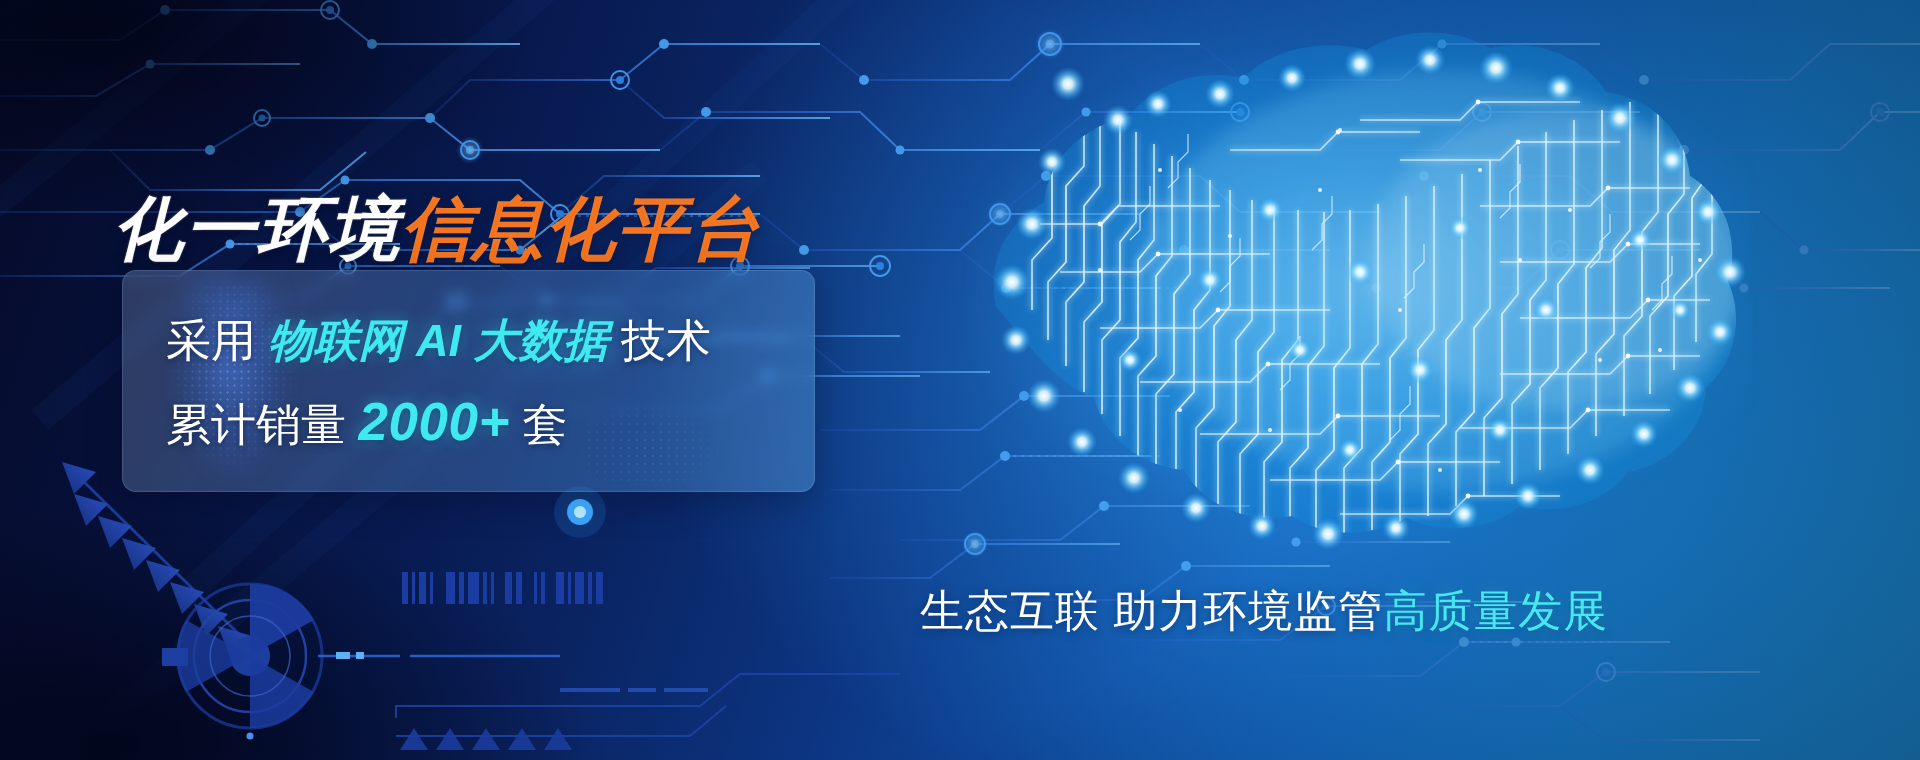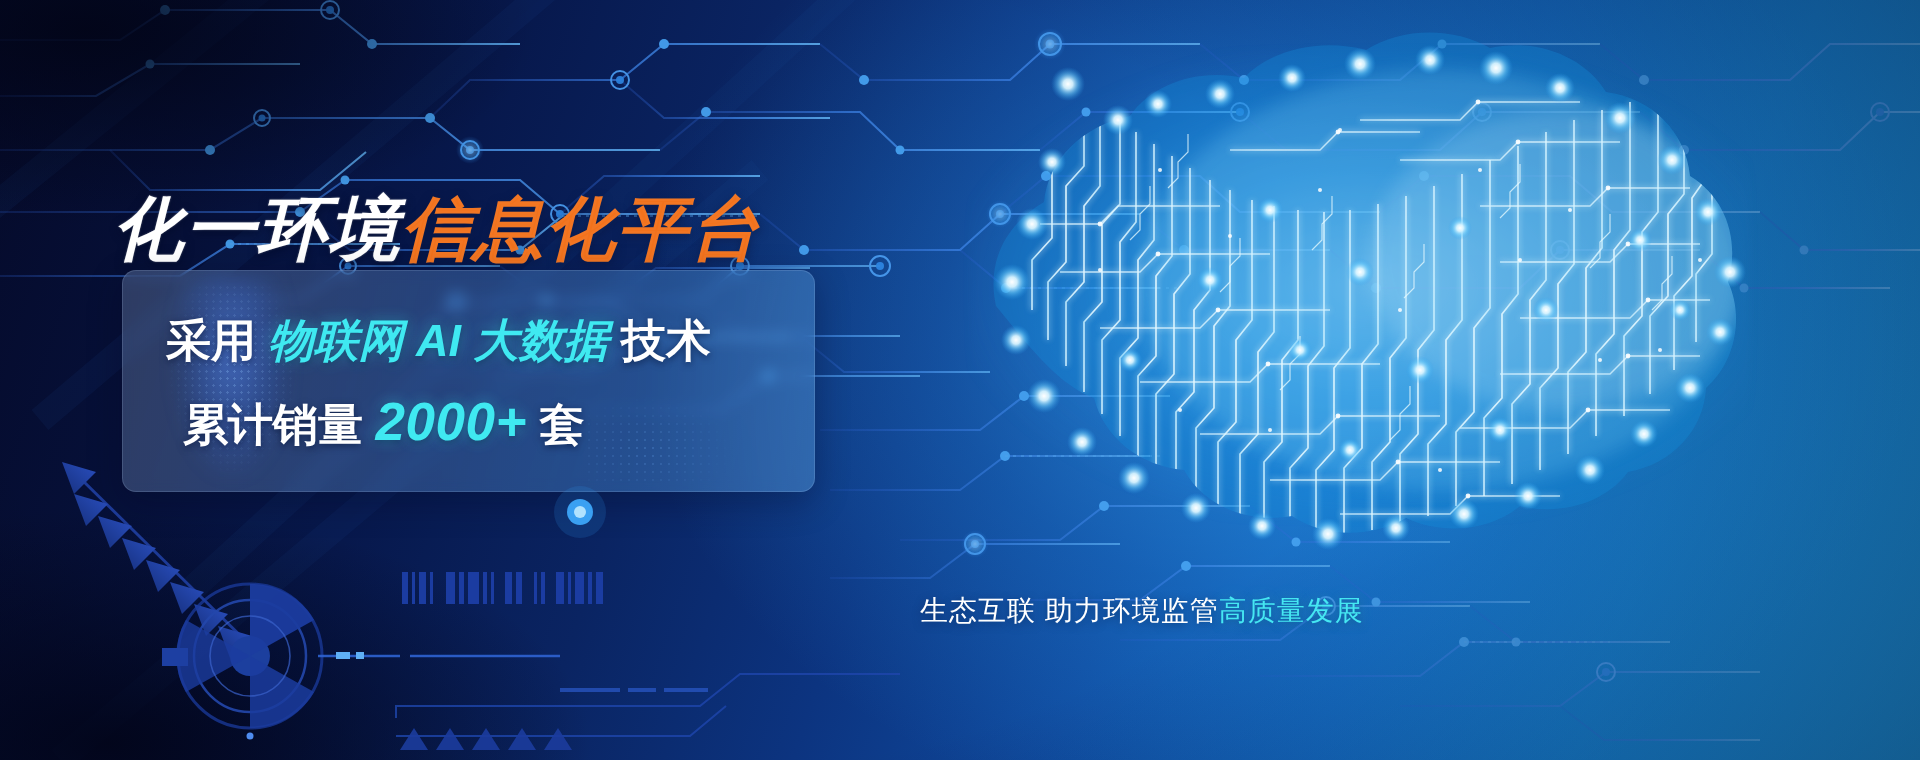--- a/index.html
+++ b/index.html
@@ -92,29 +92,29 @@
     -webkit-mask-image:radial-gradient(ellipse at 40% 60%, #000 0%, transparent 70%);
     mask-image:radial-gradient(ellipse at 40% 60%, #000 0%, transparent 70%);
     opacity:.5;
   }
   .glass-rows{position:absolute;left:0;top:0;width:100%;height:100%;padding:40px 0 0 44px;}
   .grow{
     white-space:nowrap;font-weight:bold;color:#ffffff;
     text-shadow:0 2px 7px rgba(0,12,44,.55);
   }
   .grow.r1{font-size:45px;line-height:62px;}
-  .grow.r2{font-size:45px;line-height:62px;margin-top:19px;margin-left:17px;}
+  .grow.r2{font-size:45px;line-height:62px;margin-top:19px;}
   .grow .hl{color:#3fe9f1;text-shadow:0 0 14px rgba(60,225,245,.45), 0 2px 6px rgba(0,16,48,.5);font-style:italic;}
   .grow .big{font-size:53px;letter-spacing:.5px;}
-  .grow .lite{font-weight:bold;}
+  .grow .lite{font-weight:normal;}
 
   
   .tagline{
     position:absolute;left:920px;top:585px;
-    font-size:28px;line-height:52px;font-weight:normal;white-space:nowrap;
+    font-size:44px;line-height:52px;font-weight:normal;white-space:nowrap;
     color:#ffffff;text-shadow:0 2px 9px rgba(0,28,70,.55);
     letter-spacing:1px;
   }
   .tagline .hl{color:#45e7f2;text-shadow:0 0 14px rgba(60,225,245,.4), 0 2px 8px rgba(0,30,72,.5);}
 
   
   .hud{position:absolute;left:0;bottom:0;width:900px;height:300px;}
 </style>
 </head>
 <body>

